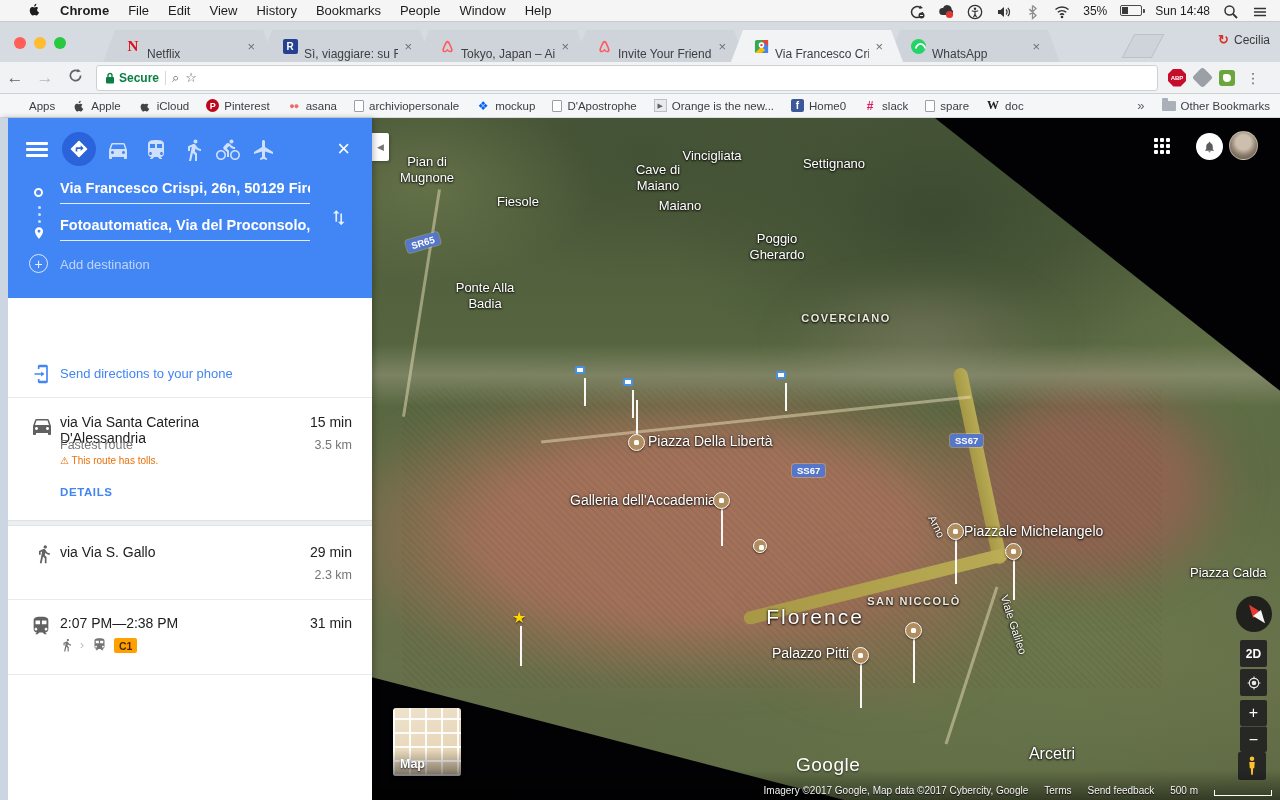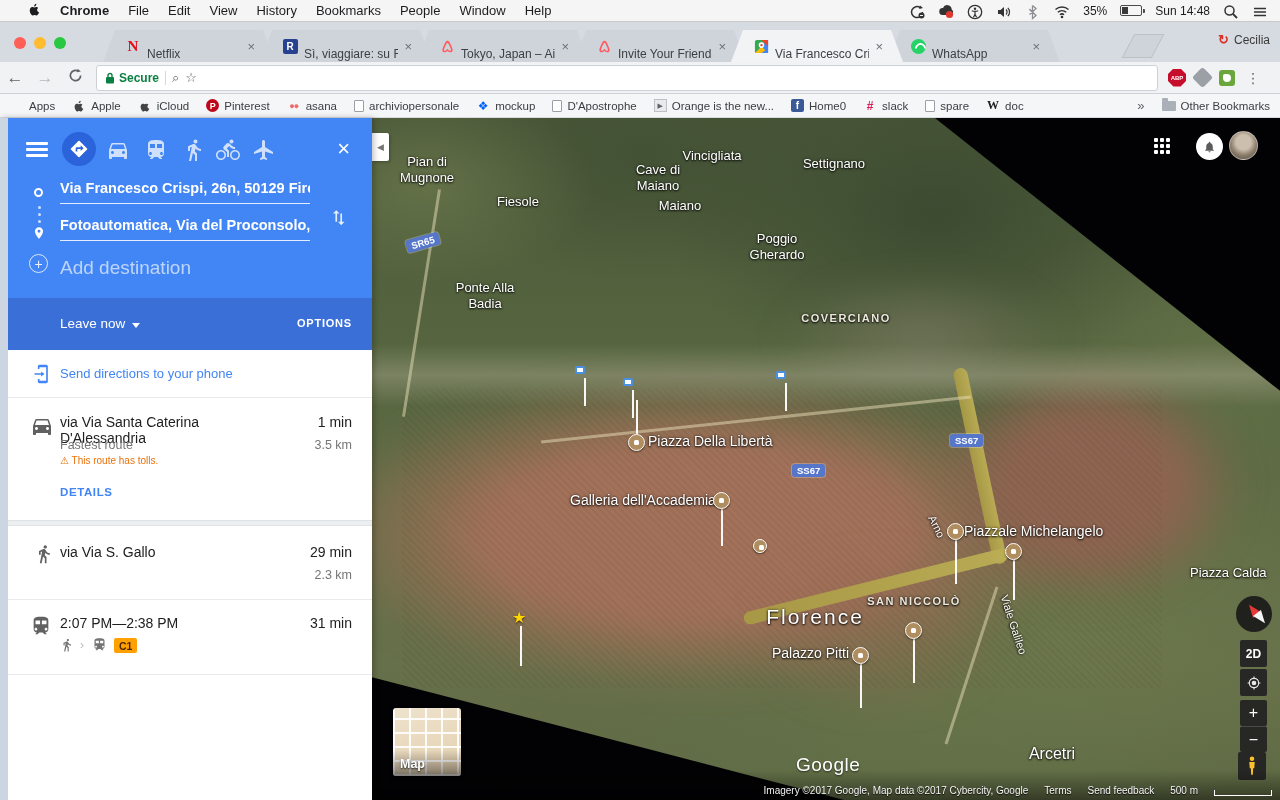--- a/index.html
+++ b/index.html
@@ -84,21 +84,21 @@
   .mode-dir-circle { position:absolute; left:62px; top:14px; width:34px; height:34px; border-radius:50%; background:#2a63da; display:flex; align-items:center; justify-content:center; }
   .mode-dir-circle svg { width:20px; height:20px; fill:#fff; }
   .panel-close { position:absolute; right:22px; top:18px; color:#fff; font-size:22px; font-weight:normal; }
   .wp-ring { position:absolute; left:34px; top:70px; width:9px; height:9px; border:2.5px solid #fff; border-radius:50%; }
   .wp-dots { position:absolute; left:38px; top:88px; }
   .wp-dots i { display:block; width:3px; height:3px; border-radius:50%; background:#cfe0fc; margin-bottom:4px; }
   .wp-pin { position:absolute; left:32px; top:106px; width:14px; height:18px; }
   .dir-field { position:absolute; left:60px; width:250px; height:24px; color:#fff; font-size:14.5px; font-weight:bold; white-space:nowrap; overflow:hidden; border-bottom:1.5px solid rgba(255,255,255,.85); }
   .swap-btn { position:absolute; right:22px; top:88px; width:22px; height:24px; }
   .add-dest-plus { position:absolute; left:29px; top:136px; width:19px; height:19px; border:1.5px solid rgba(255,255,255,.8); border-radius:50%; color:rgba(255,255,255,.9); font-size:14px; line-height:18px; text-align:center; }
-  .add-dest-label { position:absolute; left:60px; top:139px; color:rgba(255,255,255,.65); font-size:19px; }
+  .add-dest-label { position:absolute; left:60px; top:139px; color:rgba(255,255,255,.65); font-size:13px; }
   .leave-bar { position:absolute; left:0; top:180px; width:372px; height:52px; background:#3b6fd8; color:#fff; }
   .leave-now { position:absolute; left:60px; top:18px; font-size:13.5px; }
   .leave-caret { position:absolute; left:132px; top:25px; width:0; height:0; border-left:4px solid transparent; border-right:4px solid transparent; border-top:5px solid #fff; }
   .options { position:absolute; right:20px; top:19px; font-size:11px; font-weight:bold; letter-spacing:.8px; }
   .send-row { position:absolute; left:0; top:232px; width:372px; height:48px; border-bottom:1px solid #e8eaed; background:#fff; }
   .send-label { position:absolute; left:60px; top:16px; color:#4285f4; font-size:13px; }
   .route { position:absolute; left:0; width:372px; background:#fff; }
   .route .ric { position:absolute; left:30px; fill:#616161; }
   .route .rtitle { position:absolute; left:60px; width:226px; font-size:14px; color:#212121; }
   .route .rtime { position:absolute; right:20px; font-size:14px; color:#212121; text-align:right; }
@@ -432,39 +432,34 @@
           </svg>
         <div class="dir-field" style="top:62px">Via Francesco Crispi, 26n, 50129 Firenze</div>
         <div class="dir-field" style="top:99px">Fotoautomatica, Via del Proconsolo, 19R</div>
         <svg class="swap-btn" viewBox="0 0 24 24">
             <path fill="#e3eefd" d="M9 3 5 7h3v10h2V7h3L9 3zm10 14h-3V7h-2v10h-3l4 4 4-4z" transform="scale(0.9) translate(1,1)"></path>
           </svg>
         <span class="add-dest-plus">+</span>
         <span class="add-dest-label">Add destination</span>
       </div>
 
-      <div class="leave-bar">
-        <span class="leave-now">Leave now</span>
-        <span class="leave-caret"></span>
-        <span class="options">OPTIONS</span>
-      </div>
 
       <div class="send-row">
         <svg style="position:absolute;left:32px;top:13px" width="20" height="22" viewBox="0 0 24 24">
             <path fill="#4285f4" d="M17 1H9C7.9 1 7 1.9 7 3v3h2V4h8v16H9v-2H7v3c0 1.1.9 2 2 2h8c1.1 0 2-.9 2-2V3c0-1.1-.9-2-2-2zM11 15l4-3-4-3v2H3v2h8v2z"></path>
           </svg>
         <span class="send-label">Send directions to your phone</span>
       </div>
 
       <div class="route" style="top:280px;height:122px">
         <svg class="ric" style="top:16px" width="24" height="24" viewBox="0 0 24 24">
             <path d="M18.9 6c-.2-.6-.8-1-1.4-1H6.5c-.6 0-1.2.4-1.4 1L3 12v8c0 .6.4 1 1 1h1c.6 0 1-.4 1-1v-1h12v1c0 .6.4 1 1 1h1c.6 0 1-.4 1-1v-8l-2.1-6zM6.5 16c-.8 0-1.5-.7-1.5-1.5S5.7 13 6.5 13s1.5.7 1.5 1.5S7.3 16 6.5 16zm11 0c-.8 0-1.5-.7-1.5-1.5s.7-1.5 1.5-1.5 1.5.7 1.5 1.5-.7 1.5-1.5 1.5zM5 11l1.5-4.5h11L19 11H5z"></path>
           </svg>
         <span class="rtitle" style="top:16px">via Via Santa Caterina D'Alessandria</span>
-        <span class="rtime" style="top:16px">1 min</span>
+        <span class="rtime" style="top:16px">15 min</span>
         <span class="rsub" style="left:60px;top:40px">Fastest route</span>
         <span class="rsub" style="right:20px;top:40px">3.5 km</span>
         <span class="rwarn" style="top:57px">⚠ This route has tolls.</span>
         <span class="rdetails" style="top:88px">DETAILS</span>
       </div>
       <div class="route-gap" style="top:402px"></div>
 
       <div class="route" style="top:409px;height:72px">
         <svg class="ric" style="left:34px;top:17px" width="20" height="20" viewBox="0 0 24 24">
             <path d="M13.5 5.5c1.1 0 2-.9 2-2s-.9-2-2-2-2 .9-2 2 .9 2 2 2zM9.8 8.9L7 23h2.1l1.8-8 2.1 2v6h2v-7.5l-2.1-2 .6-3C14.8 12 16.8 13 19 13v-2c-1.9 0-3.5-1-4.3-2.4l-1-1.6c-.4-.6-1-1-1.7-1-.3 0-.5.1-.8.1L6 8.3V13h2V9.6l1.8-.7"></path>

